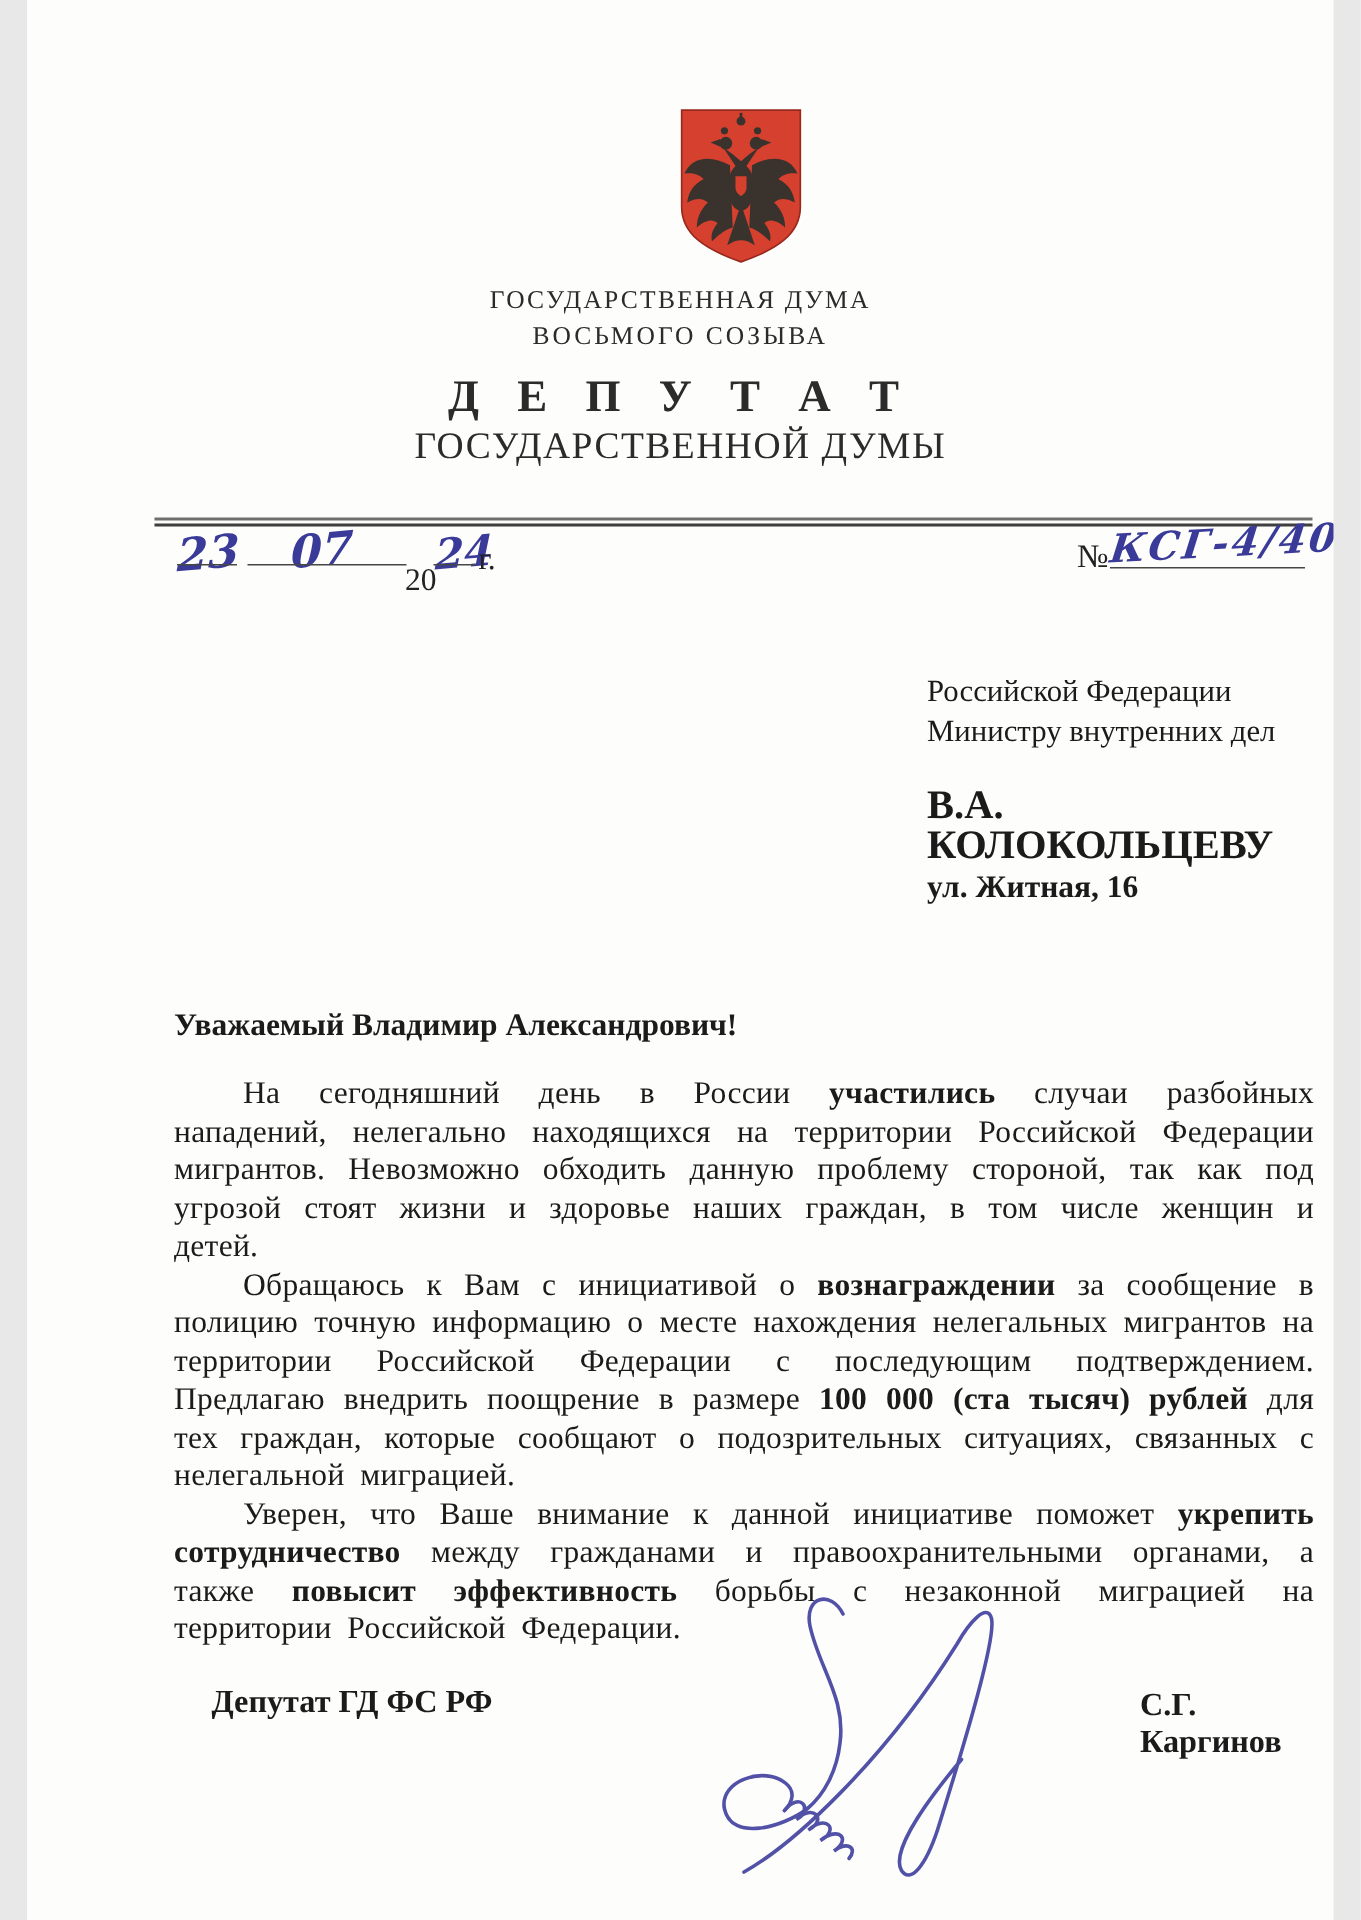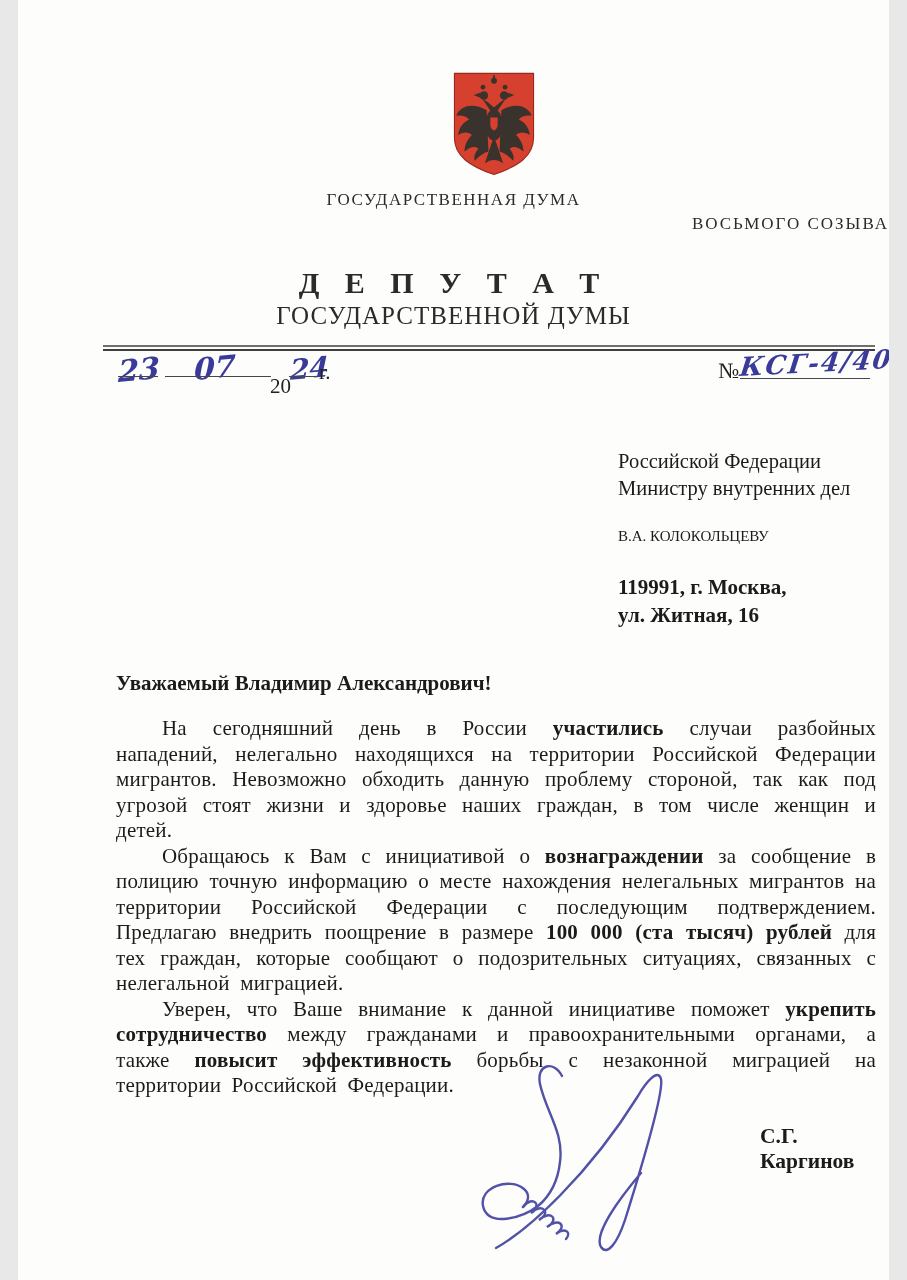--- a/index.html
+++ b/index.html
@@ -6,22 +6,22 @@
   .page{
     position:relative;width:871px;height:1280px;margin:0 auto;
     background:#fdfdfc;color:#1b1b1b;
     font-family:"Liberation Serif", serif;overflow:hidden;
   }
   
   .emblem{position:absolute;left:430px;top:68px;width:92px;height:112px;}
   .lh{position:absolute;left:0;top:188px;width:100%;text-align:center;color:#2b2b2b;}
   .lh1{font-size:17px;letter-spacing:1.5px;line-height:24px;}
   .lh2{font-size:17px;letter-spacing:1px;line-height:24px;}
-  .lh3{font-size:17px;letter-spacing:2px;line-height:24px;text-align:right;}
-  .lh-dep{font-size:30px;font-weight:bold;letter-spacing:9px;margin-top:30px;line-height:34px;}
+  .lh3{font-size:17px;letter-spacing:2px;line-height:24px;}
+  .lh-dep{font-size:30px;font-weight:bold;letter-spacing:9px;margin-top:12px;line-height:34px;}
   .lh-duma{font-size:25px;letter-spacing:1px;line-height:30px;margin-top:1px;}
   .rule{position:absolute;left:85px;top:345px;width:772px;}
   .rule .r1{height:2px;background:#6f6f6f;}
   .rule .r2{height:1.5px;background:#3f3f3f;margin-top:2px;}
   
   .hw{position:absolute;color:#3a3a99;font-style:italic;font-weight:bold;
       font-family:"DejaVu Serif", serif;transform:rotate(-5deg) skewX(-6deg);}
   .hw-day{left:100px;top:352px;font-size:30px;}
   .hw-month{left:176px;top:350px;font-size:30px;}
   .hw-year{left:272px;top:352px;font-size:28px;}
@@ -30,21 +30,21 @@
   .ul-day{left:100px;top:376px;width:40px;}
   .ul-month{left:147px;top:376px;width:106px;}
   .ul-year{left:271px;top:376px;width:28px;}
   .ul-num{left:722px;top:378px;width:130px;}
   .printed{position:absolute;font-size:21px;color:#222;}
   .p-20{left:252px;top:374px;}
   .p-g{left:301px;top:360px;}
   .p-no{left:700px;top:358px;font-size:22px;}
   
   .addr{position:absolute;left:600px;top:448px;width:270px;font-size:20.5px;line-height:27px;}
-  .addr .name{font-weight:normal;font-size:15px;margin-top:21px;}
+  .addr .name{font-weight:bold;font-size:27px;margin-top:21px;}
   .addr .street{font-weight:bold;font-size:21px;margin-top:23px;line-height:28px;}
   
   .salut{position:absolute;left:98px;top:671px;width:760px;text-align:left;
          font-weight:bold;font-size:21px;}
   .body{position:absolute;left:98px;top:716px;width:760px;
         font-size:21px;line-height:25.5px;text-align:justify;word-spacing:5px;letter-spacing:0.2px;}
   .body p{margin:0;text-indent:46px;}
   .b{font-weight:bold;}
   
   .sig-pos{position:absolute;left:123px;top:1122px;font-weight:bold;font-size:21.5px;}
@@ -99,32 +99,32 @@
   <div class="uline ul-month"></div>
   <div class="uline ul-year"></div>
   <span class="printed p-no">№</span>
   <span class="hw hw-num">КСГ-4/40</span>
   <div class="uline ul-num"></div>
 
   <div class="addr">
     <div>Российской Федерации</div>
     <div>Министру внутренних дел</div>
     <div class="name">В.А. КОЛОКОЛЬЦЕВУ</div>
-    <div class="street">119991, г. Москва,</div>
     <div class="street" style="margin-top:0;">ул. Житная, 16</div>
   </div>
 
   <div class="salut">Уважаемый Владимир Александрович!</div>
 
   <div class="body">
     <p><span>На сегодняшний день в России </span><span class="b">участились</span><span> случаи разбойных нападений, нелегально находящихся на территории Российской Федерации мигрантов. Невозможно обходить данную проблему стороной, так как под угрозой стоят жизни и здоровье наших граждан, в том числе женщин и детей.</span></p>
     <p><span>Обращаюсь к Вам с инициативой о </span><span class="b">вознаграждении</span><span> за сообщение в полицию точную информацию о месте нахождения нелегальных мигрантов на территории Российской Федерации с последующим подтверждением. Предлагаю внедрить поощрение в размере </span><span class="b">100 000 (ста тысяч) рублей</span><span> для тех граждан, которые сообщают о подозрительных ситуациях, связанных с нелегальной миграцией.</span></p>
     <p><span>Уверен, что Ваше внимание к данной инициативе поможет </span><span class="b">укрепить сотрудничество</span><span> между гражданами и правоохранительными органами, а также </span><span class="b">повысит эффективность</span><span> борьбы с незаконной миграцией на территории Российской Федерации.</span></p>
   </div>
 
+  <div class="sig-pos">Депутат ГД ФС РФ</div>
   <svg class="sig-svg" viewBox="0 0 270 205">
     <g fill="none" stroke="#4343a0" stroke-width="2.4" stroke-linecap="round" opacity="0.92">
       <path d="M96 18 C88 2 70 6 74 26 C80 54 98 74 94 104 C92 122 84 138 72 148 C56 160 22 170 17 148 C13 129 44 119 58 131 C64 136 63 143 57 149"></path>
       <path d="M57 149 C67 136 77 148 65 155 C76 144 86 155 73 162 C85 151 94 162 81 169 C93 159 102 168 90 176 C99 169 106 174 100 181"></path>
       <path d="M30 190 C62 172 122 118 172 38 C180 24 192 10 195 21 C198 34 179 98 159 162 C151 186 141 198 135 189 C129 179 143 153 175 115"></path>
     </g>
   </svg>
   <div class="sig-name">С.Г. Каргинов</div>
 
 </div>

